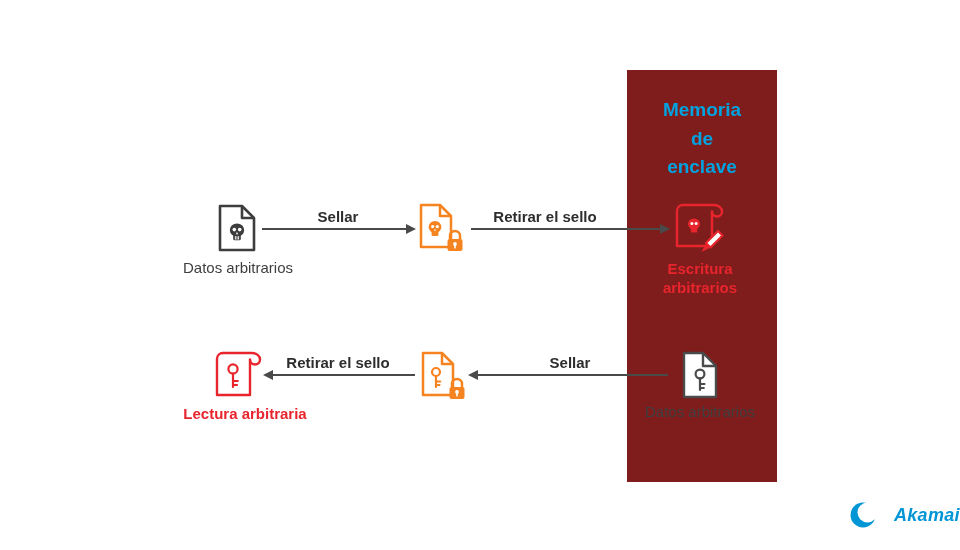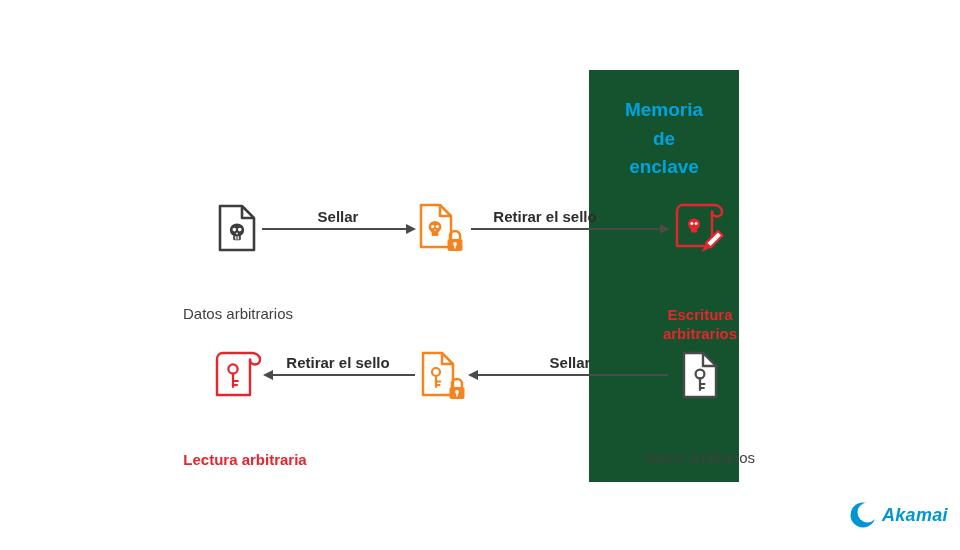--- a/index.html
+++ b/index.html
@@ -3,51 +3,51 @@
 <meta charset="utf-8">
 <style>
   * { margin:0; padding:0; box-sizing:border-box; }
   html,body { background:#ffffff; }
   body { font-family:"Liberation Sans", sans-serif; }
   .canvas {
     position:relative; width:960px; height:550px;
     background:#ffffff; overflow:hidden; margin:0 auto;
   }
   .panel {
-    position:absolute; left:589px; top:70px; width:150px; height:412px;
-    background:#14532d;
+    position:absolute; left:627px; top:70px; width:150px; height:412px;
+    background:#7f1d1d;
   }
   .panel-title {
     margin:26px auto 0; width:88px; text-align:center;
     font-size:19px; font-weight:700; color:#00a3e0; line-height:1.5;
   }
   .icon { position:absolute; }
   .node-label {
     position:absolute; text-align:center; font-size:15px;
-    color:#3f3f3f; font-weight:500; line-height:1.25;margin-top:46px;
+    color:#3f3f3f; font-weight:500; line-height:1.25;
   }
   .node-label.red { color:#e8242d; font-weight:700; }
   .arrow { position:absolute; height:0; border-top:2px solid #4a4a4a; }
   .arrow.right::after {
     content:""; position:absolute; right:-2px; top:-6px; width:0; height:0;
     border-left:10px solid #4a4a4a;
     border-top:5px solid transparent; border-bottom:5px solid transparent;
   }
   .arrow.left::before {
     content:""; position:absolute; left:-2px; top:-6px; width:0; height:0;
     border-right:10px solid #4a4a4a;
     border-top:5px solid transparent; border-bottom:5px solid transparent;
   }
   .arrow-label {
     position:absolute; text-align:center; font-size:15px;
     font-weight:700; color:#2d2d2d;
   }
   .brand {
     position:absolute; left:850px; top:501px;
-    display:flex; align-items:center; gap:4px;
+    display:flex; align-items:center; gap:16px;
   }
   .brand-name {
     font-size:18px; font-weight:700; font-style:italic; color:#0096d6;
     letter-spacing:0.3px;
   }
 </style>
 </head>
 <body>
 
 <div class="canvas">

